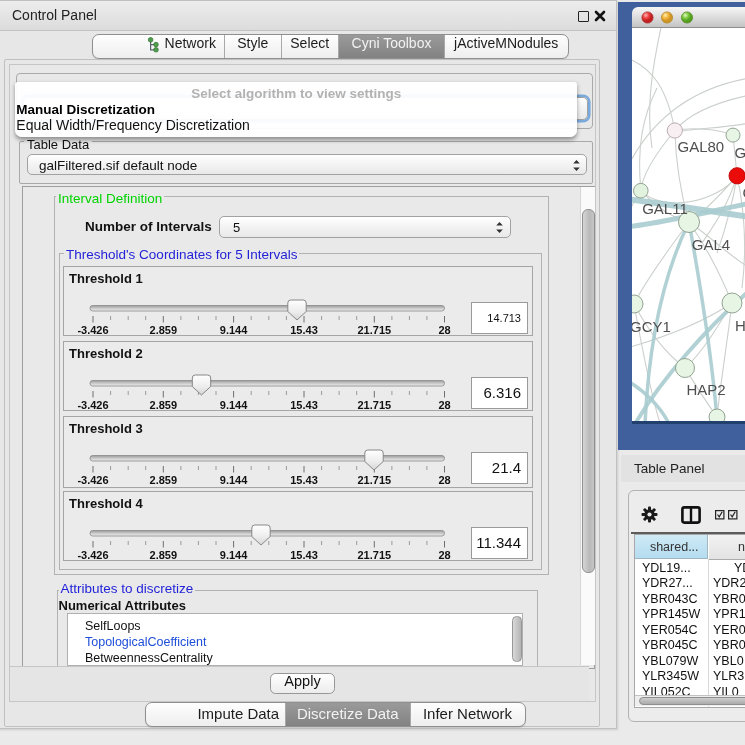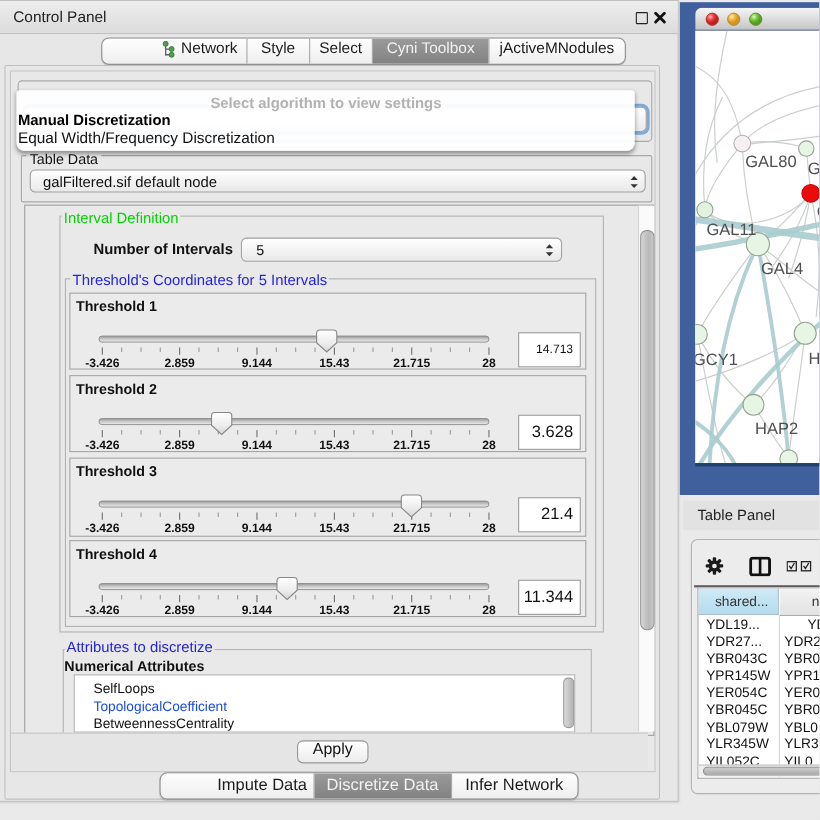--- a/index.html
+++ b/index.html
@@ -137,21 +137,21 @@
       <g font-size="11" font-weight="bold" fill="#111" text-anchor="middle" font-family="Liberation Sans, sans-serif">
         <text x="29" y="66.5">-3.426</text>
           <text x="99.3" y="66.5">2.859</text>
           <text x="169.6" y="66.5">9.144</text>
         <text x="240" y="66.5">15.43</text>
           <text x="310.3" y="66.5">21.715</text>
           <text x="380.5" y="66.5">28</text>
       </g>
       <path d="M 128.3 44.5 L 128.3 36 Q 128.3 33 131.3 33 L 143.7 33 Q 146.7 33 146.7 36 L 146.7 44.5 L 137.5 53 Z" fill="url(#th1)" stroke="#878787" stroke-width="1"></path>
     </svg>
-    <div style="position:absolute;left:407px;top:35px;width:57px;height:32px;background:#fff;border:1px solid #9a9a9a;box-sizing:border-box;font-size:15px;color:#111;text-align:right;line-height:30px;padding-right:6px;">3.628</div>
+    <div style="position:absolute;left:407px;top:35px;width:57px;height:32px;background:#fff;border:1px solid #9a9a9a;box-sizing:border-box;font-size:15px;color:#111;text-align:right;line-height:30px;padding-right:6px;">6.316</div>
   </div>
   <div class="abs" style="left:68px;top:415px;width:470px;height:72px;border:1px solid #a5a5a5;background:#ebebeb;box-sizing:border-box;">
     <div style="position:absolute;left:5px;top:4px;font-size:13px;font-weight:bold;color:#111;">Threshold 3</div>
     <svg style="position:absolute;left:0;top:0;" width="470" height="70" viewBox="0 0 470 70">
       <defs>
         <linearGradient id="tr2" x1="0" y1="0" x2="0" y2="1">
           <stop offset="0" stop-color="#9a9a9a"></stop>
             <stop offset="0.5" stop-color="#c9c9c9"></stop>
             <stop offset="1" stop-color="#efefef"></stop>
         </linearGradient>

